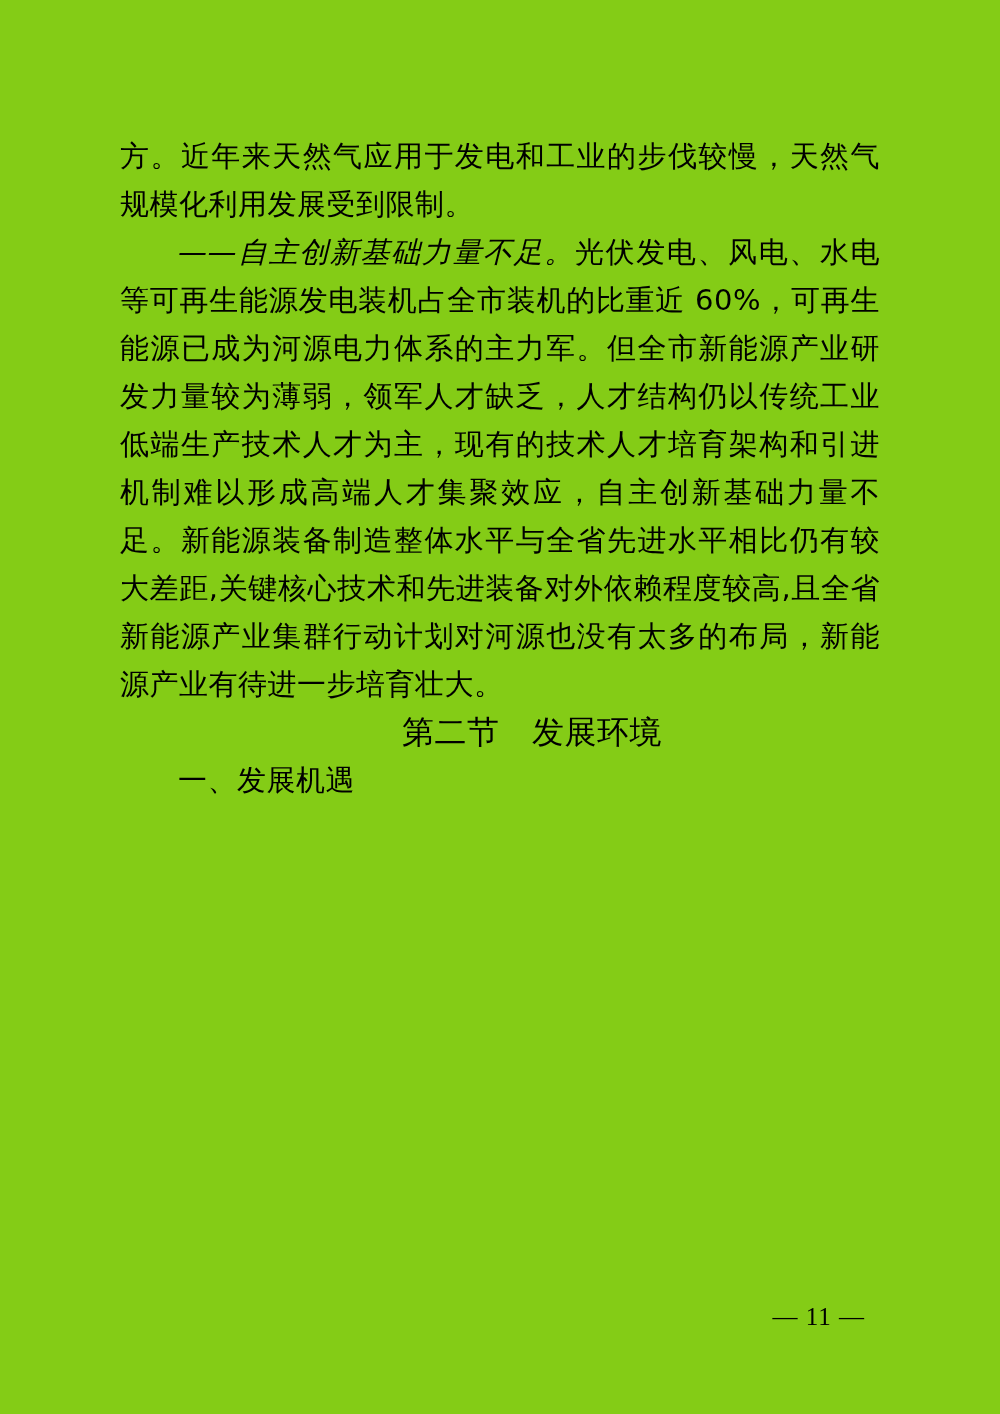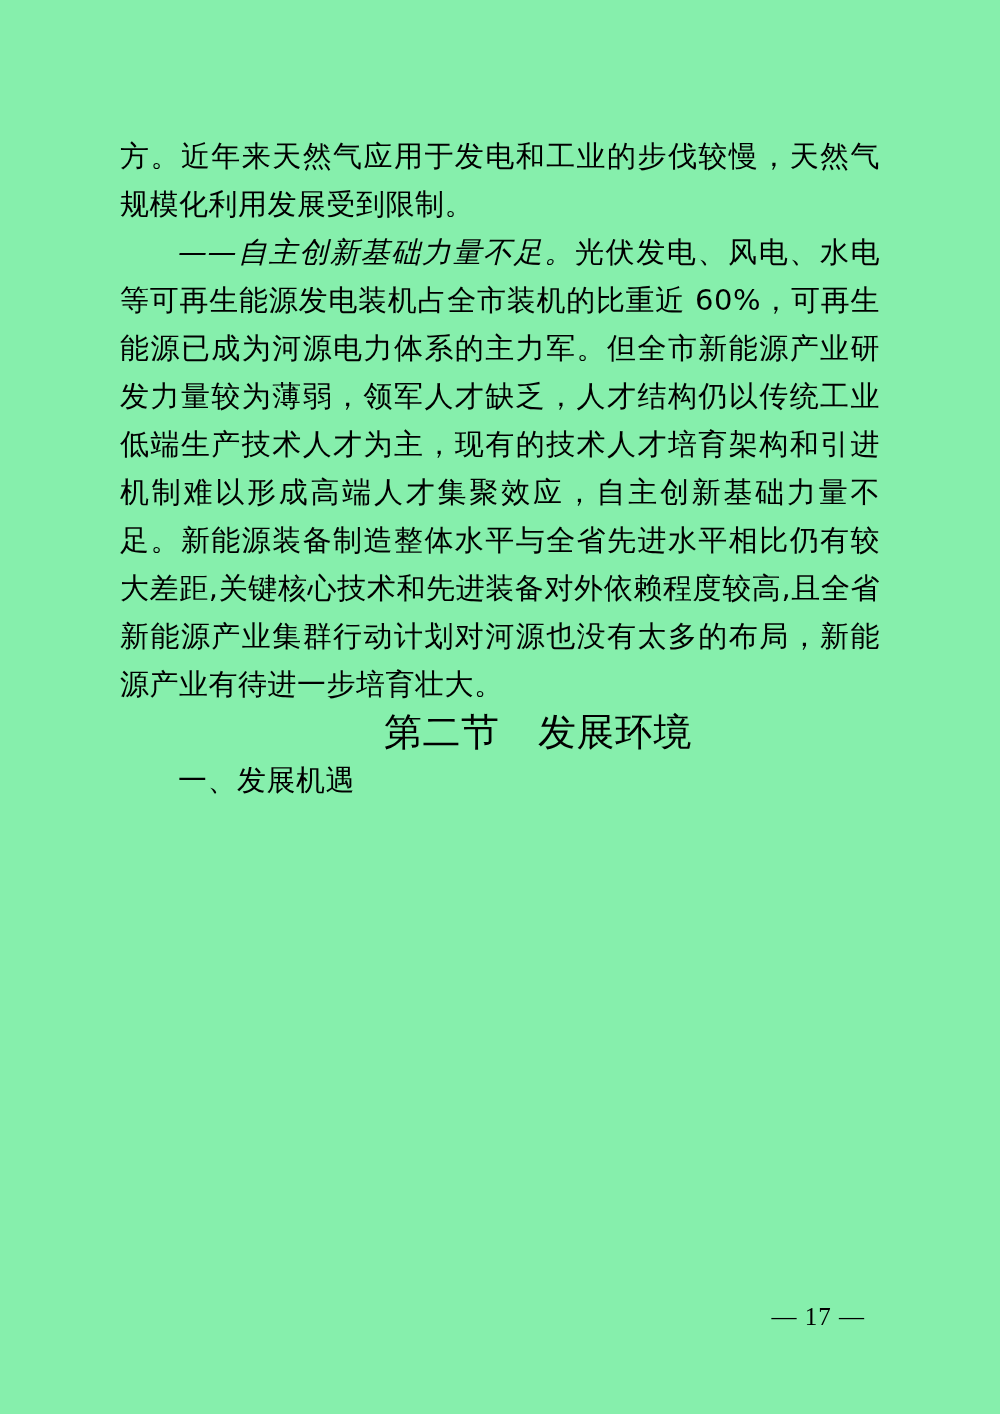--- a/index.html
+++ b/index.html
@@ -4,21 +4,21 @@
 <style>
   html, body {
     margin: 0;
     padding: 0;
     background: #ffffff;
   }
   .page {
     position: relative;
     width: 1000px;
     height: 1414px;
-    background: #86efac;
+    background: #84cc16;
     overflow: hidden;
     color: #000000;
     font-family: "DejaVu Sans", "Liberation Sans", sans-serif;
   }
   .content {
     position: absolute;
     top: 132px;
     left: 120px;
     width: 760px;
     font-size: 29px;
@@ -31,21 +31,21 @@
     text-indent: 2em;
   }
   .content p.continuation {
     text-indent: 0;
   }
   .lead {
     font-style: italic;
   }
   .section-heading {
     margin: 36px 0 40px 0;
-    font-size: 38px;
+    font-size: 32px;
     font-weight: normal;
     text-align: center;
     text-indent: 0;
     line-height: 48px;
   }
   .subheading {
     text-indent: 2em;
     margin: 0;
   }
   .page-footer {
@@ -71,15 +71,15 @@
     <p><span class="lead">——自主创新基础力量不足。</span><span>光伏发电、风电、水电等可再生能源发电装机占全市装机的比重近 60%，可再生能源已成为河源电力体系的主力军。但全市新能源产业研发力量较为薄弱，领军人才缺乏，人才结构仍以传统工业低端生产技术人才为主，现有的技术人才培育架构和引进机制难以形成高端人才集聚效应，自主创新基础力量不足。新能源装备制造整体水平与全省先进水平相比仍有较大差距,关键核心技术和先进装备对外依赖程度较高,且全省新能源产业集群行动计划对河源也没有太多的布局，新能源产业有待进一步培育壮大。</span></p>
 
     <p class="section-heading">第二节　发展环境</p>
 
 
     <p class="subheading">一、发展机遇</p>
 
 
   </div>
 
-  <div class="page-footer">— 17 —</div>
+  <div class="page-footer">— 11 —</div>
 
 </div>
 
 </body></html>

